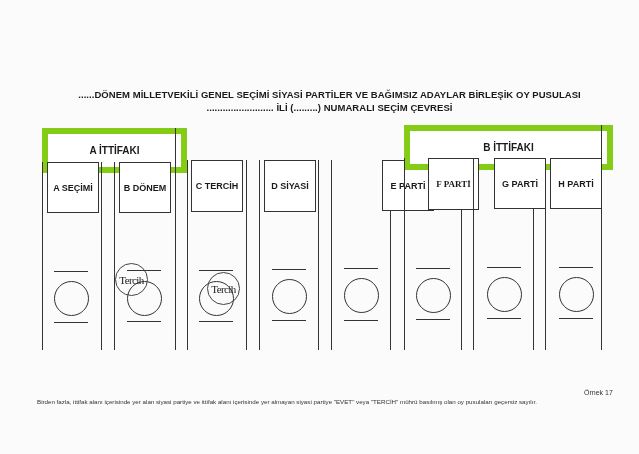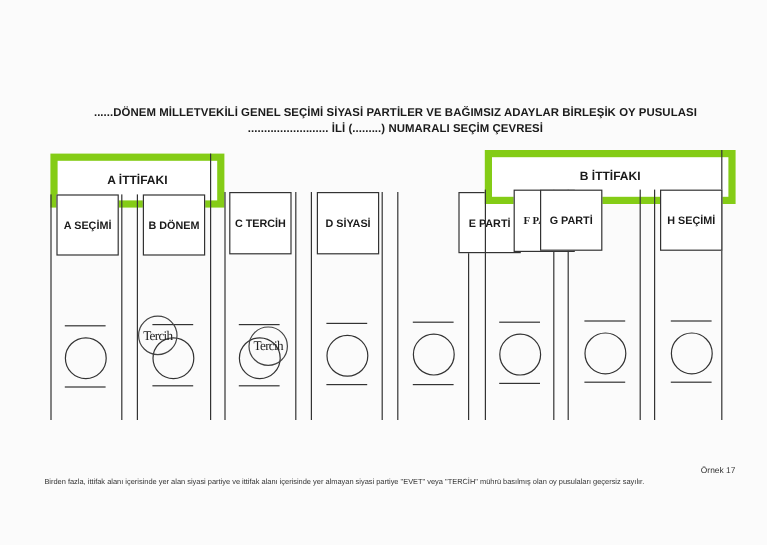--- a/index.html
+++ b/index.html
@@ -96,29 +96,29 @@
   <div class="vline" style="left:461px;top:158px;height:192px;"></div>
   <div class="pbox" style="left:428px;top:158px;width:49px;height:50px;font-family:Liberation Serif, serif;">F PARTİ</div>
   <div class="hline" style="left:416px;top:268px;width:34px;"></div>
   <div class="circle" style="left:416px;top:278px;"></div>
   <div class="hline" style="left:416px;top:319px;width:34px;"></div>
 </div>
 
 <div>
   <div class="vline" style="left:473px;top:158px;height:192px;"></div>
   <div class="vline" style="left:533px;top:158px;height:192px;"></div>
-  <div class="pbox" style="left:450px;top:158px;width:50px;height:49px;">G PARTİ</div>
+  <div class="pbox" style="left:494px;top:158px;width:50px;height:49px;">G PARTİ</div>
   <div class="hline" style="left:487px;top:267px;width:34px;"></div>
   <div class="circle" style="left:487px;top:277px;"></div>
   <div class="hline" style="left:487px;top:318px;width:34px;"></div>
 </div>
 
 <div>
   <div class="vline" style="left:545px;top:158px;height:192px;"></div>
   <div class="vline" style="left:601px;top:125px;height:225px;"></div>
-  <div class="pbox" style="left:550px;top:158px;width:50px;height:49px;">H SEÇİMİ</div>
+  <div class="pbox" style="left:550px;top:158px;width:50px;height:49px;">H PARTİ</div>
   <div class="hline" style="left:559px;top:267px;width:34px;"></div>
   <div class="circle" style="left:559px;top:277px;"></div>
   <div class="hline" style="left:559px;top:318px;width:34px;"></div>
 </div>
 
 <div class="sample">Örnek 17</div>
 <div class="note">Birden fazla, ittifak alanı içerisinde yer alan siyasi partiye ve ittifak alanı içerisinde yer almayan siyasi partiye "EVET" veya "TERCİH" mührü basılmış olan oy pusulaları geçersiz sayılır.</div>
 
 </body></html>

